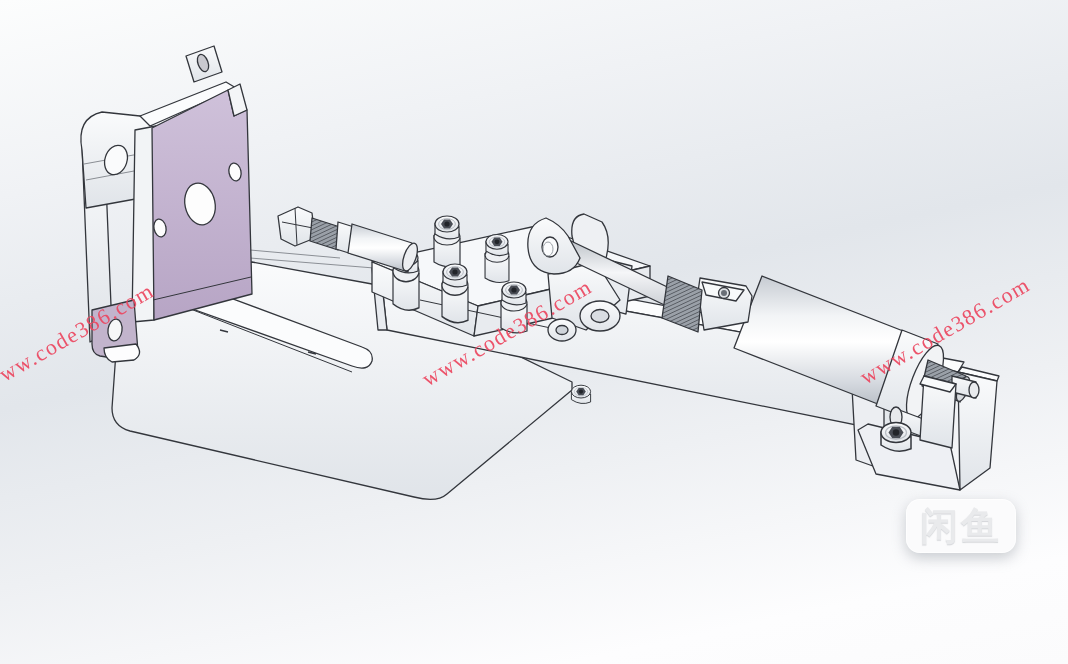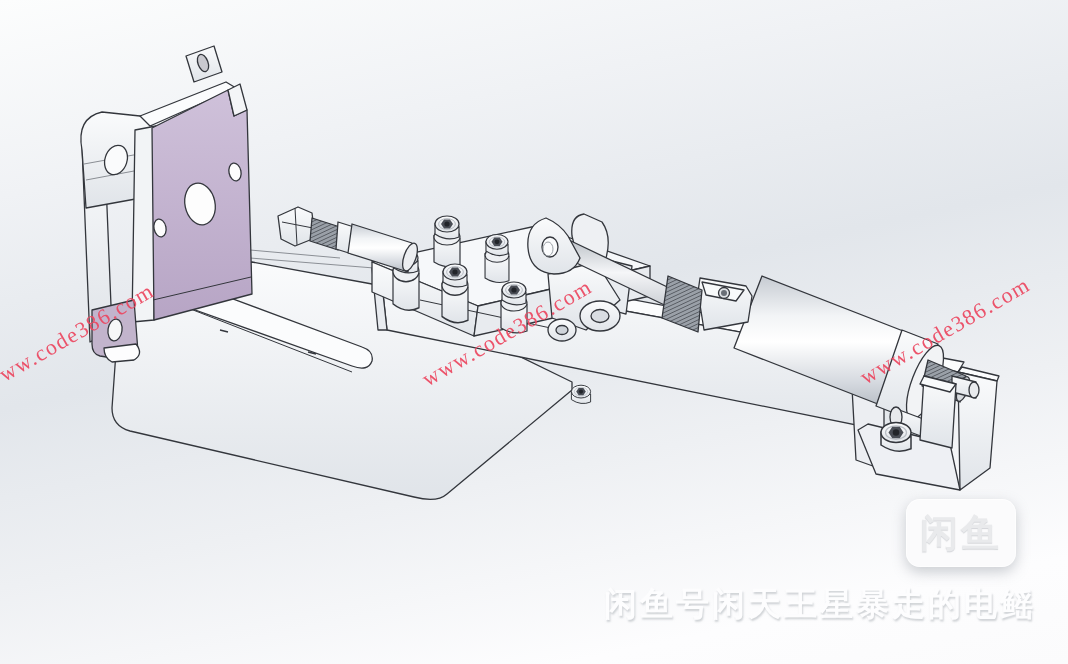--- a/index.html
+++ b/index.html
@@ -11,21 +11,21 @@
   .cad{position:absolute;left:0;top:0;}
   .wm{
     position:absolute;font-family:"Liberation Serif","DejaVu Serif",serif;
     font-size:22px;font-weight:500;letter-spacing:1.5px;opacity:.92;
     transform:rotate(-30deg);transform-origin:left center;white-space:nowrap;
   }
   .wm1{left:-14px;top:372px;}
   .wm2{left:424px;top:368px;}
   .wm3{left:862px;top:366px;}
   .badge{
-    position:absolute;left:906px;top:499px;width:110px;height:68px;
+    position:absolute;left:906px;top:499px;width:110px;height:54px;
     background:#fbfbfc;border-radius:14px;
     box-shadow:0 5px 14px rgba(140,146,155,.45), inset 0 0 0 1px rgba(255,255,255,.65);
     display:flex;align-items:center;justify-content:center;
   }
   .badge span{
     font-size:38px;font-weight:bold;color:#e9eaec;letter-spacing:3px;
     text-shadow:0 1px 1px rgba(185,188,193,.6);
   }
   .caption{
     position:absolute;left:604px;top:582px;white-space:nowrap;
@@ -196,15 +196,14 @@
   </svg>
 
   <div class="wm wm1" style="color: rgb(236, 71, 96);">www.code386.com</div>
   <div class="wm wm2" style="color: rgb(236, 71, 96);">www.code386.com</div>
   <div class="wm wm3" style="color: rgb(236, 71, 96);">www.code386.com</div>
 
   <div class="badge">
     <span>闲鱼</span>
   </div>
 
-  <div class="caption">闲鱼号闲天王星暴走的电鳐</div>
 
 </div>
 
 </body></html>

